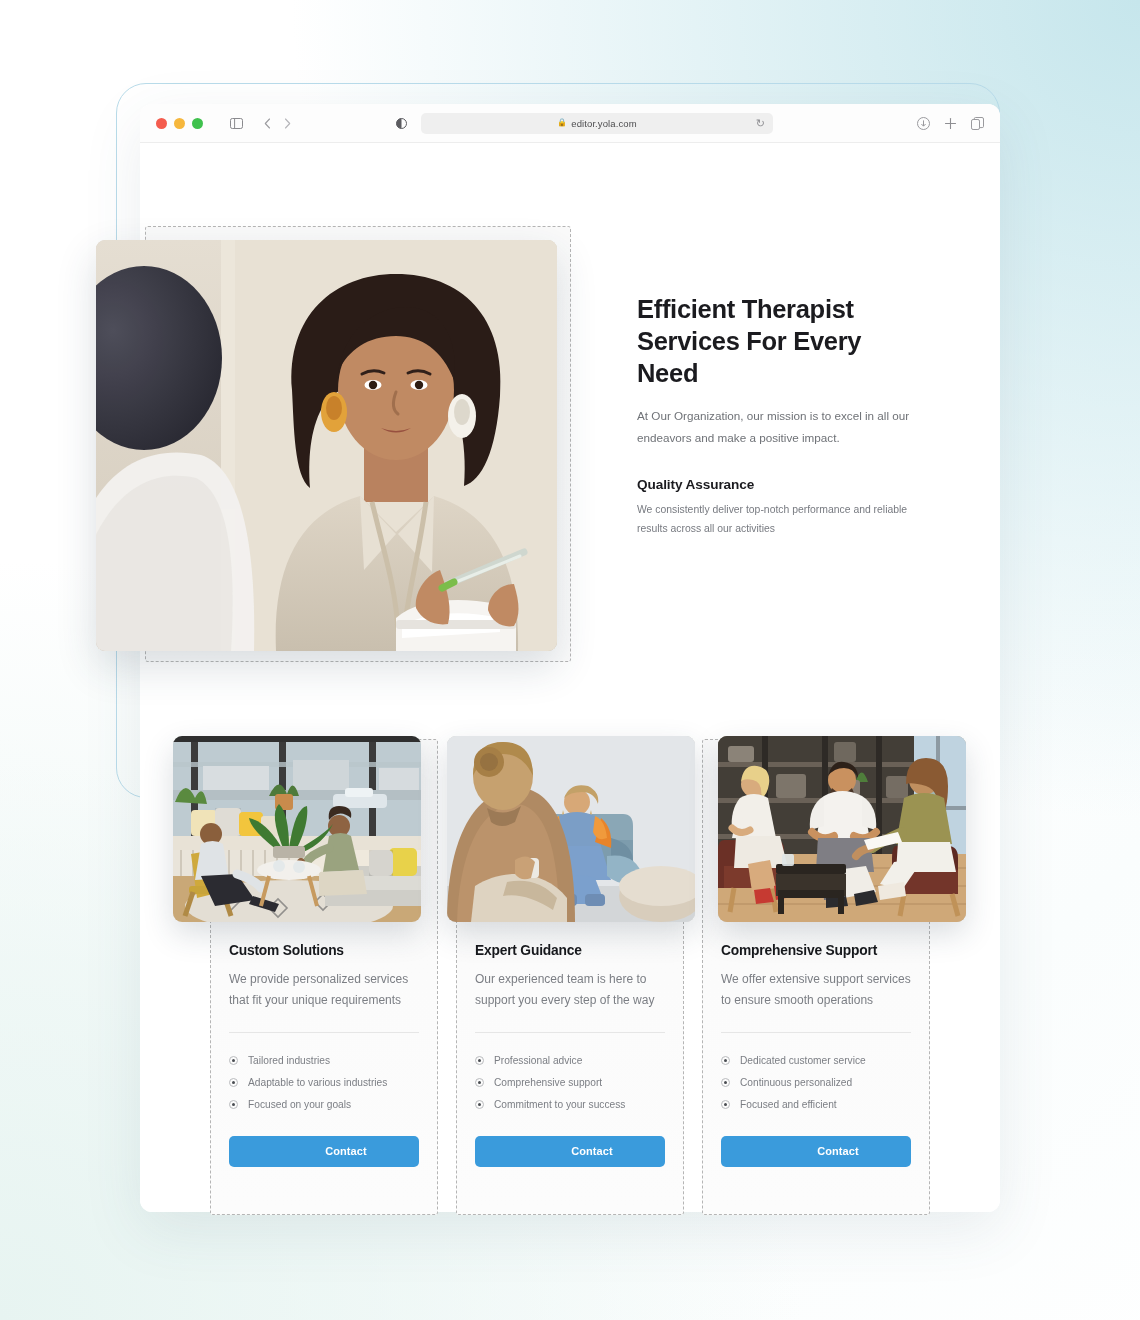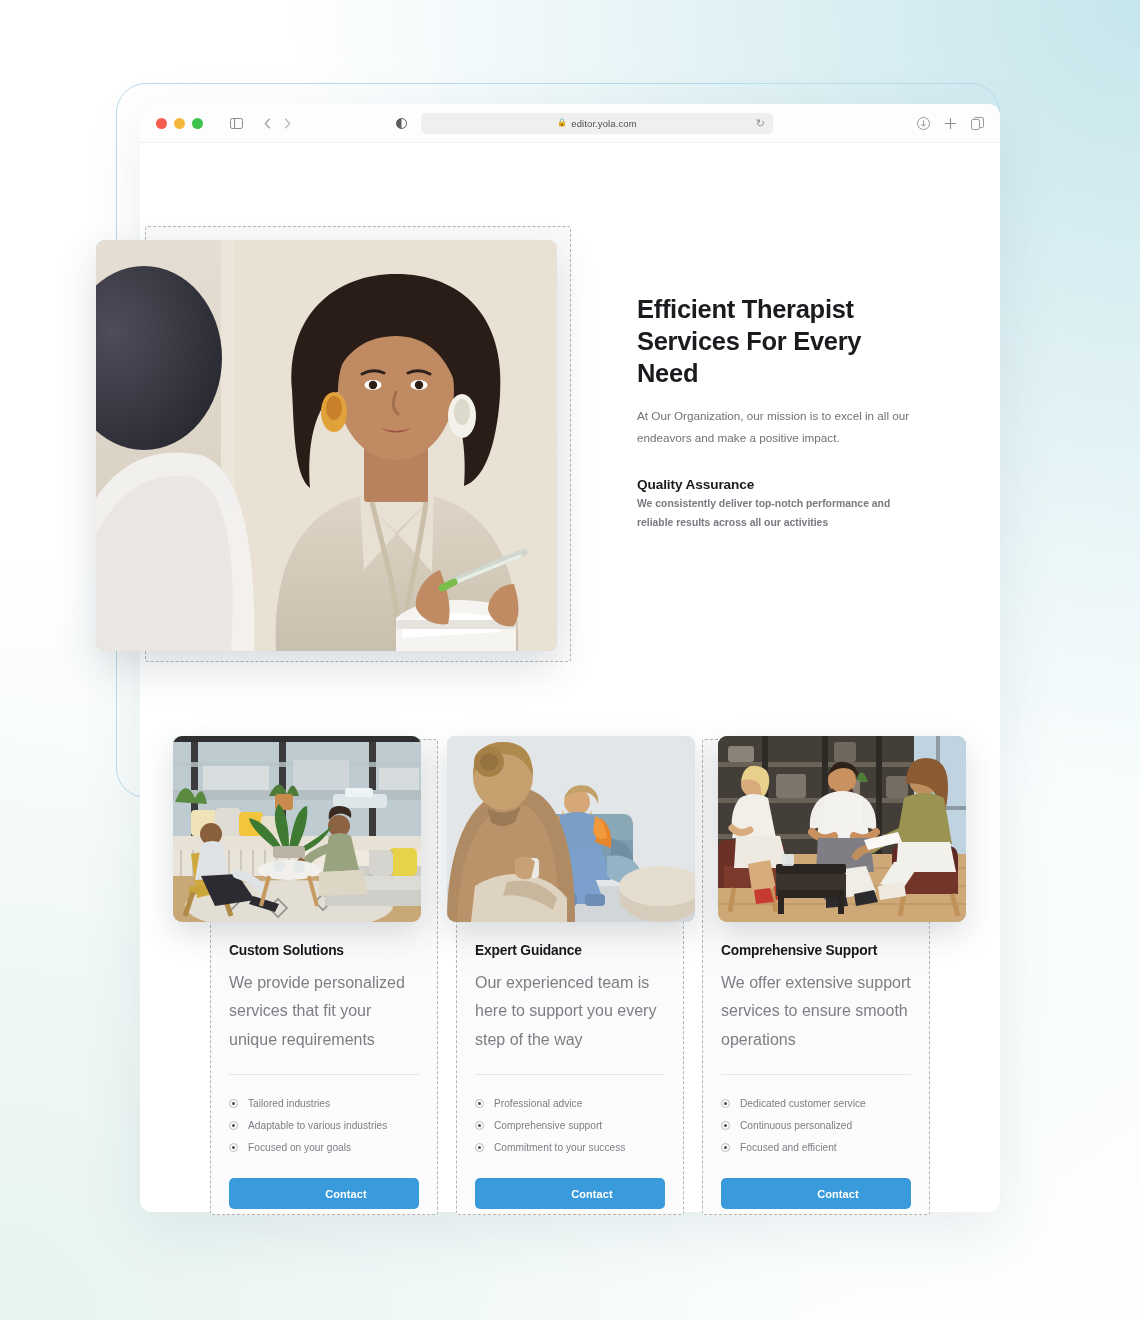--- a/index.html
+++ b/index.html
@@ -169,25 +169,24 @@
   }
   .feature-block { margin-top: 28px; }
   .feature-block.second { margin-top: 26px; }
   .feature-title {
     font-size: 13.6px;
     font-weight: 700;
     color: #1b1b1f;
     letter-spacing: -0.1px;
   }
   .feature-text {
-    margin-top: 3px;
+    margin-top: 9px;
     font-size: 10.4px;
     line-height: 1.78;
     color: #777a80;
-    font-weight: bold;
   }
 
   
   .cards-region { position: absolute; left: 0; top: 0; width: 860px; height: 1069px; }
 
   .card-dash {
     top: 596px;
     width: 228px;
     height: 476px;
   }
@@ -222,21 +221,21 @@
   .card-body.b3 { left: 562px; }
 
   .card-title {
     font-size: 13.8px;
     font-weight: 700;
     color: #16181c;
     letter-spacing: -0.2px;
   }
   .card-desc {
     margin-top: 11px;
-    font-size: 16px;
+    font-size: 12px;
     line-height: 1.78;
     color: #7b7e84;
   }
   .card-divider {
     margin-top: 20px;
     height: 1px;
     background: #e6e6e6;
   }
   .card-list { list-style: none; margin-top: 17px; }
   .card-list li {

